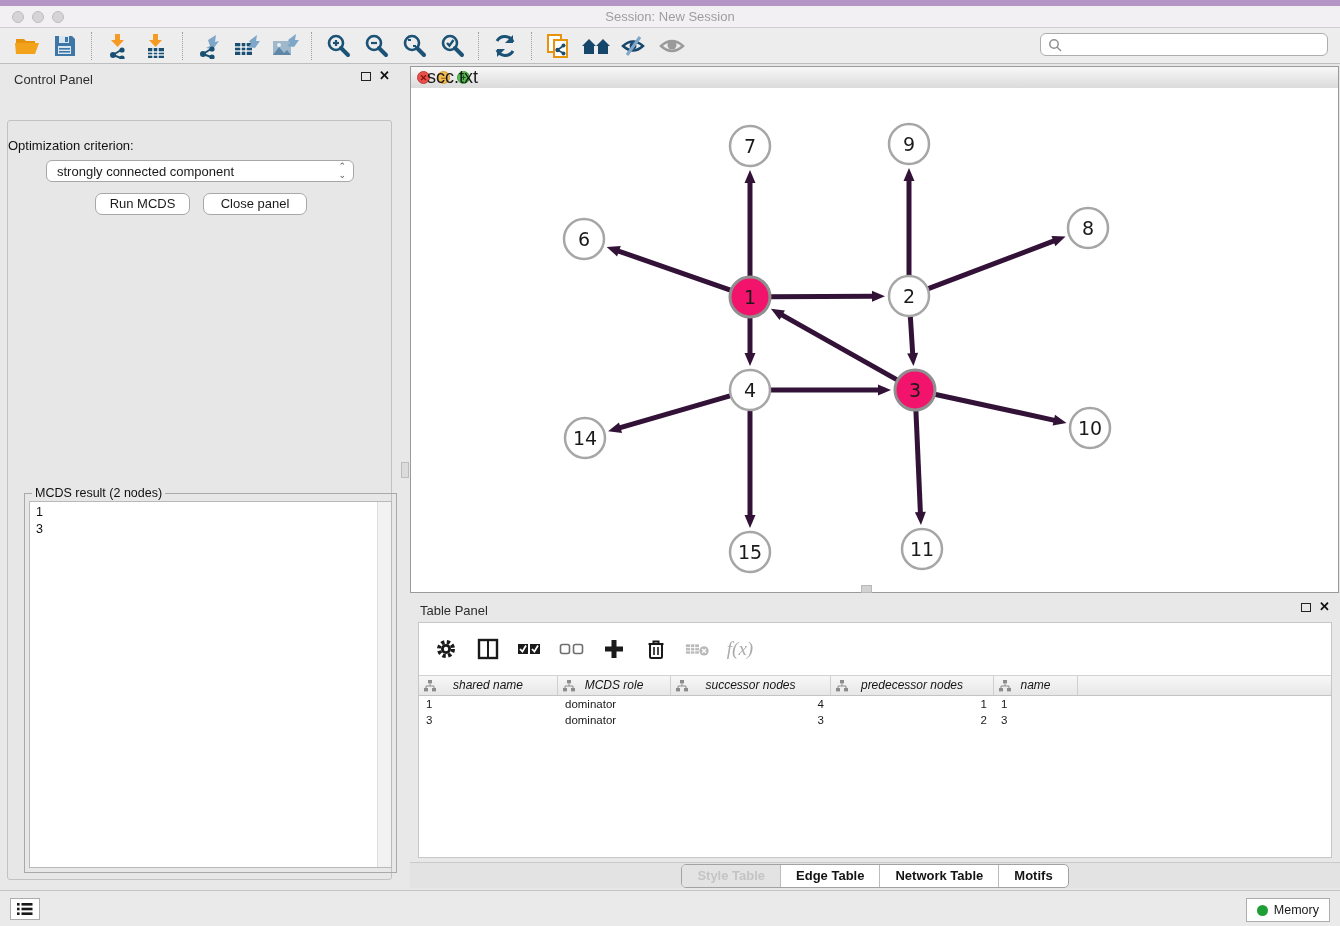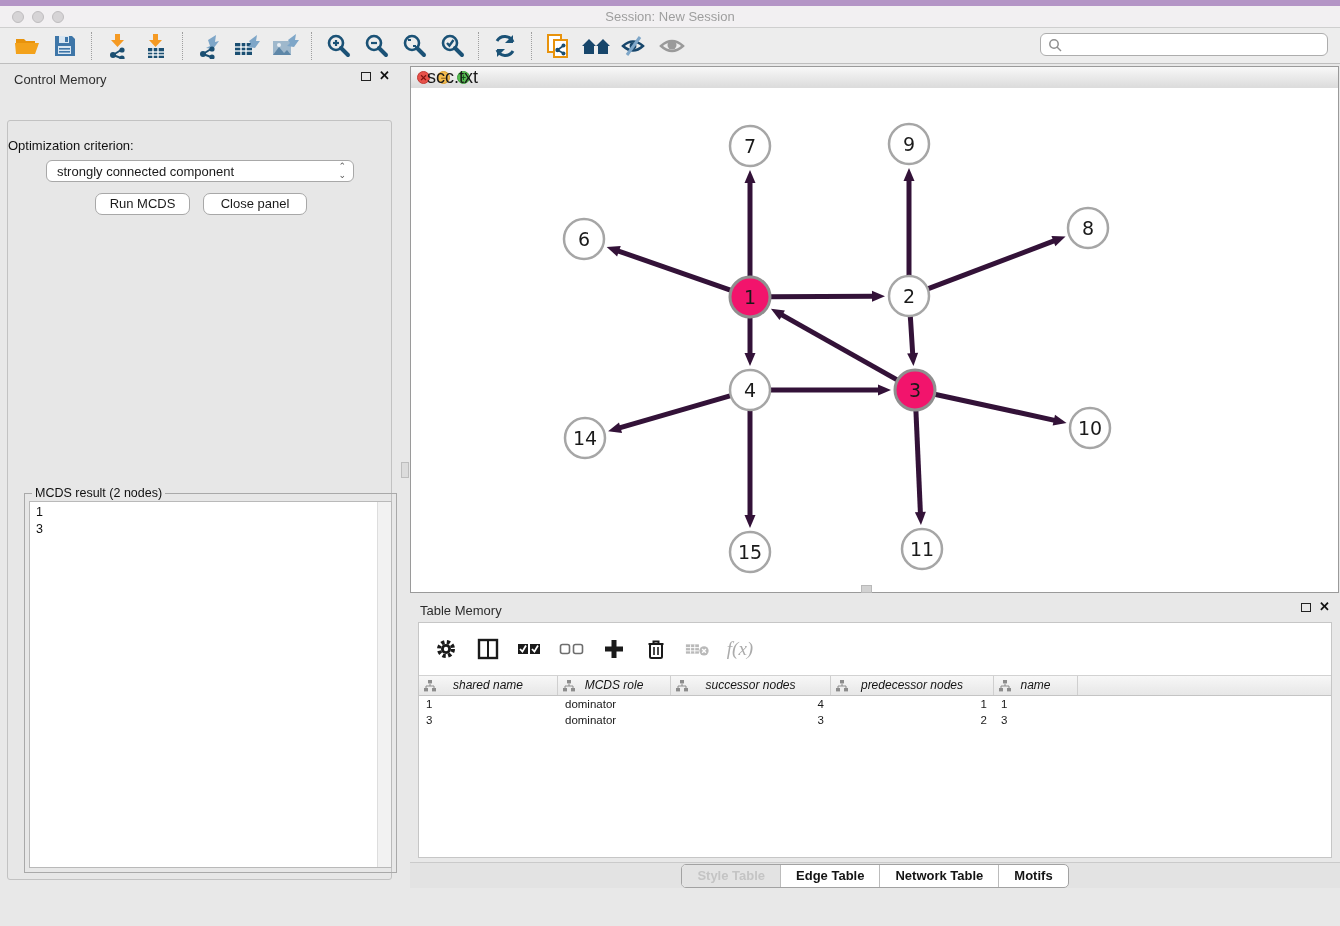--- a/index.html
+++ b/index.html
@@ -238,21 +238,21 @@
     <div class="search-box">
       <svg width="14" height="14" viewBox="0 0 14 14">
           <circle cx="6" cy="6" r="4.2" fill="none" stroke="#8F8F8F" stroke-width="1.5"></circle>
           <line x1="9" y1="9" x2="13" y2="13" stroke="#8F8F8F" stroke-width="1.5"></line>
         </svg>
       <input type="text" value="" style="">
     </div>
   </div>
 
   <div class="control-panel">
-    <div class="panel-title">Control Memory</div>
+    <div class="panel-title">Control Panel</div>
     <div class="win-icons">
       <span class="float-ic"></span>
       <span class="close-ic">✕</span>
     </div>
     <div class="cp-content">
       <div class="opt-label">Optimization criterion:</div>
       <div class="dropdown">
         <span>strongly connected component</span>
         <span class="dd-stepper">⌃<br>⌄</span>
       </div>
@@ -329,21 +329,21 @@
           <circle cx="339" cy="464" r="20" fill="#FFFFFF" stroke="#A6A6A6" stroke-width="2.5"></circle>
           <text x="339" y="470.5" text-anchor="middle" font-size="19" font-family="&quot;DejaVu Sans&quot;,sans-serif" fill="#1A1A1A">15</text>
           <circle cx="511" cy="461" r="20" fill="#FFFFFF" stroke="#A6A6A6" stroke-width="2.5"></circle>
           <text x="511" y="467.5" text-anchor="middle" font-size="19" font-family="&quot;DejaVu Sans&quot;,sans-serif" fill="#1A1A1A">11</text>
         </svg>
     </div>
     <div class="nw-handle"></div>
   </div>
 
   <div class="table-panel">
-    <div class="panel-title" style="left:10px;">Table Memory</div>
+    <div class="panel-title" style="left:10px;">Table Panel</div>
     <div class="win-icons">
       <span class="float-ic"></span>
       <span class="close-ic">✕</span>
     </div>
     <div class="tp-content">
       <div class="tp-toolbar">
         <span class="tp-ic">
           <svg width="22" height="22" viewBox="0 0 22 22">
               <circle cx="11" cy="11" r="7" fill="none" stroke="#1a1a1a" stroke-width="4" stroke-dasharray="3.2 2.4"></circle>
               <circle cx="11" cy="11" r="5" fill="#1a1a1a"></circle>
@@ -451,14 +451,32 @@
     <div class="tp-tabstrip">
       <div class="seg-tabs">
           <span class="seg sel">Style Table</span>
           <span class="seg">Edge Table</span>
           <span class="seg">Network Table</span>
           <span class="seg">Motifs</span>
         </div>
     </div>
   </div>
 
+  <div class="status-bar">
+    <div class="list-btn">
+      <svg width="16" height="14" viewBox="0 0 16 14">
+          <g fill="#1a1a1a">
+            <rect x="0" y="1" width="2.6" height="2.6"></rect>
+            <rect x="4.5" y="1" width="11" height="2.6"></rect>
+            <rect x="0" y="5.7" width="2.6" height="2.6"></rect>
+            <rect x="4.5" y="5.7" width="11" height="2.6"></rect>
+            <rect x="0" y="10.4" width="2.6" height="2.6"></rect>
+            <rect x="4.5" y="10.4" width="11" height="2.6"></rect>
+          </g>
+        </svg>
+    </div>
+    <div class="mem-btn">
+      <span class="mem-dot"></span>
+      <span>Memory</span>
+    </div>
+  </div>
 
 </div>
 
 </body></html>

